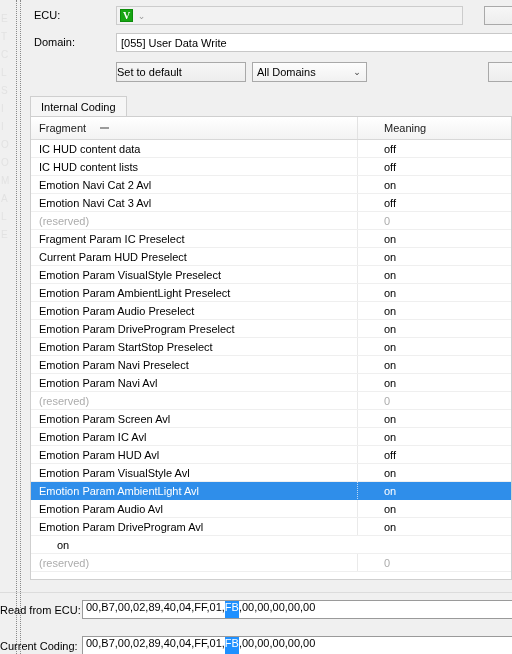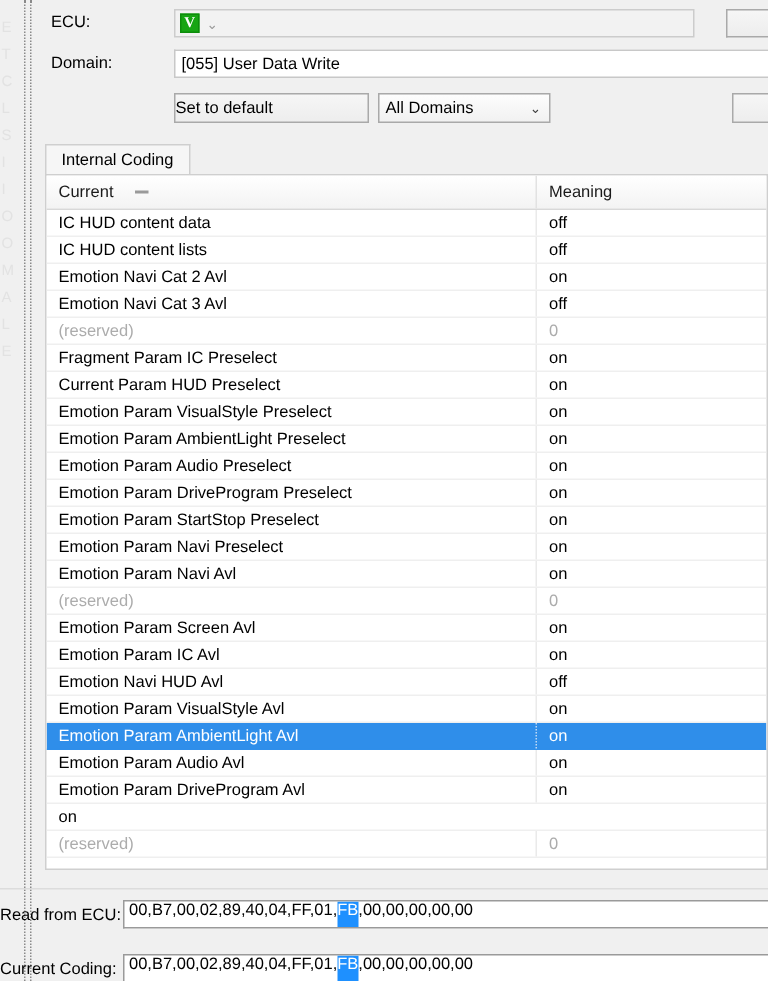--- a/index.html
+++ b/index.html
@@ -209,21 +209,21 @@
   #table-header .th {
     font-size: 11px;
     color: #1a1a1a;
     display: flex;
     align-items: center;
     padding-left: 8px;
     box-sizing: border-box;
     height: 100%;
   }
   .col-fragment { width: 327px; border-right: 1px solid #e2e2e2; }
-  .col-meaning  { flex: 1 1 auto; }
+  .col-meaning  { flex: 1 1 auto; margin-left: 18px; }
   #sort-indicator {
     display: inline-block;
     width: 9px;
     height: 2px;
     background: #9a9a9a;
     margin-left: 14px;
     vertical-align: middle;
   }
 
   #table-body {
@@ -339,21 +339,21 @@
   <div class="edge-button" id="edge-btn-1"></div>
   <div class="edge-button" id="edge-btn-2"></div>
 
   <div id="tab-strip">
     <div id="tab-internal-coding">Internal Coding</div>
   </div>
 
   <div id="table-wrap">
     <div id="table-header">
       <div class="th col-fragment">
-        <span>Current</span>
+        <span>Fragment</span>
         <span id="sort-indicator"></span>
       </div>
       <div class="th col-meaning">
         <span>Meaning</span>
       </div>
     </div>
     <div id="table-body">
         <div class="trow">
           <div class="cell col-fragment">IC HUD content data</div>
           <div class="cell col-meaning">off</div>
@@ -416,21 +416,21 @@
         </div>
         <div class="trow">
           <div class="cell col-fragment">Emotion Param Screen Avl</div>
           <div class="cell col-meaning">on</div>
         </div>
         <div class="trow">
           <div class="cell col-fragment">Emotion Param IC Avl</div>
           <div class="cell col-meaning">on</div>
         </div>
         <div class="trow">
-          <div class="cell col-fragment">Emotion Navi HUD Avl</div>
+          <div class="cell col-fragment">Emotion Param HUD Avl</div>
           <div class="cell col-meaning">off</div>
         </div>
         <div class="trow">
           <div class="cell col-fragment">Emotion Param VisualStyle Avl</div>
           <div class="cell col-meaning">on</div>
         </div>
         <div class="trow selected">
           <div class="cell col-fragment">Emotion Param AmbientLight Avl</div>
           <div class="cell col-meaning">on</div>
         </div>

